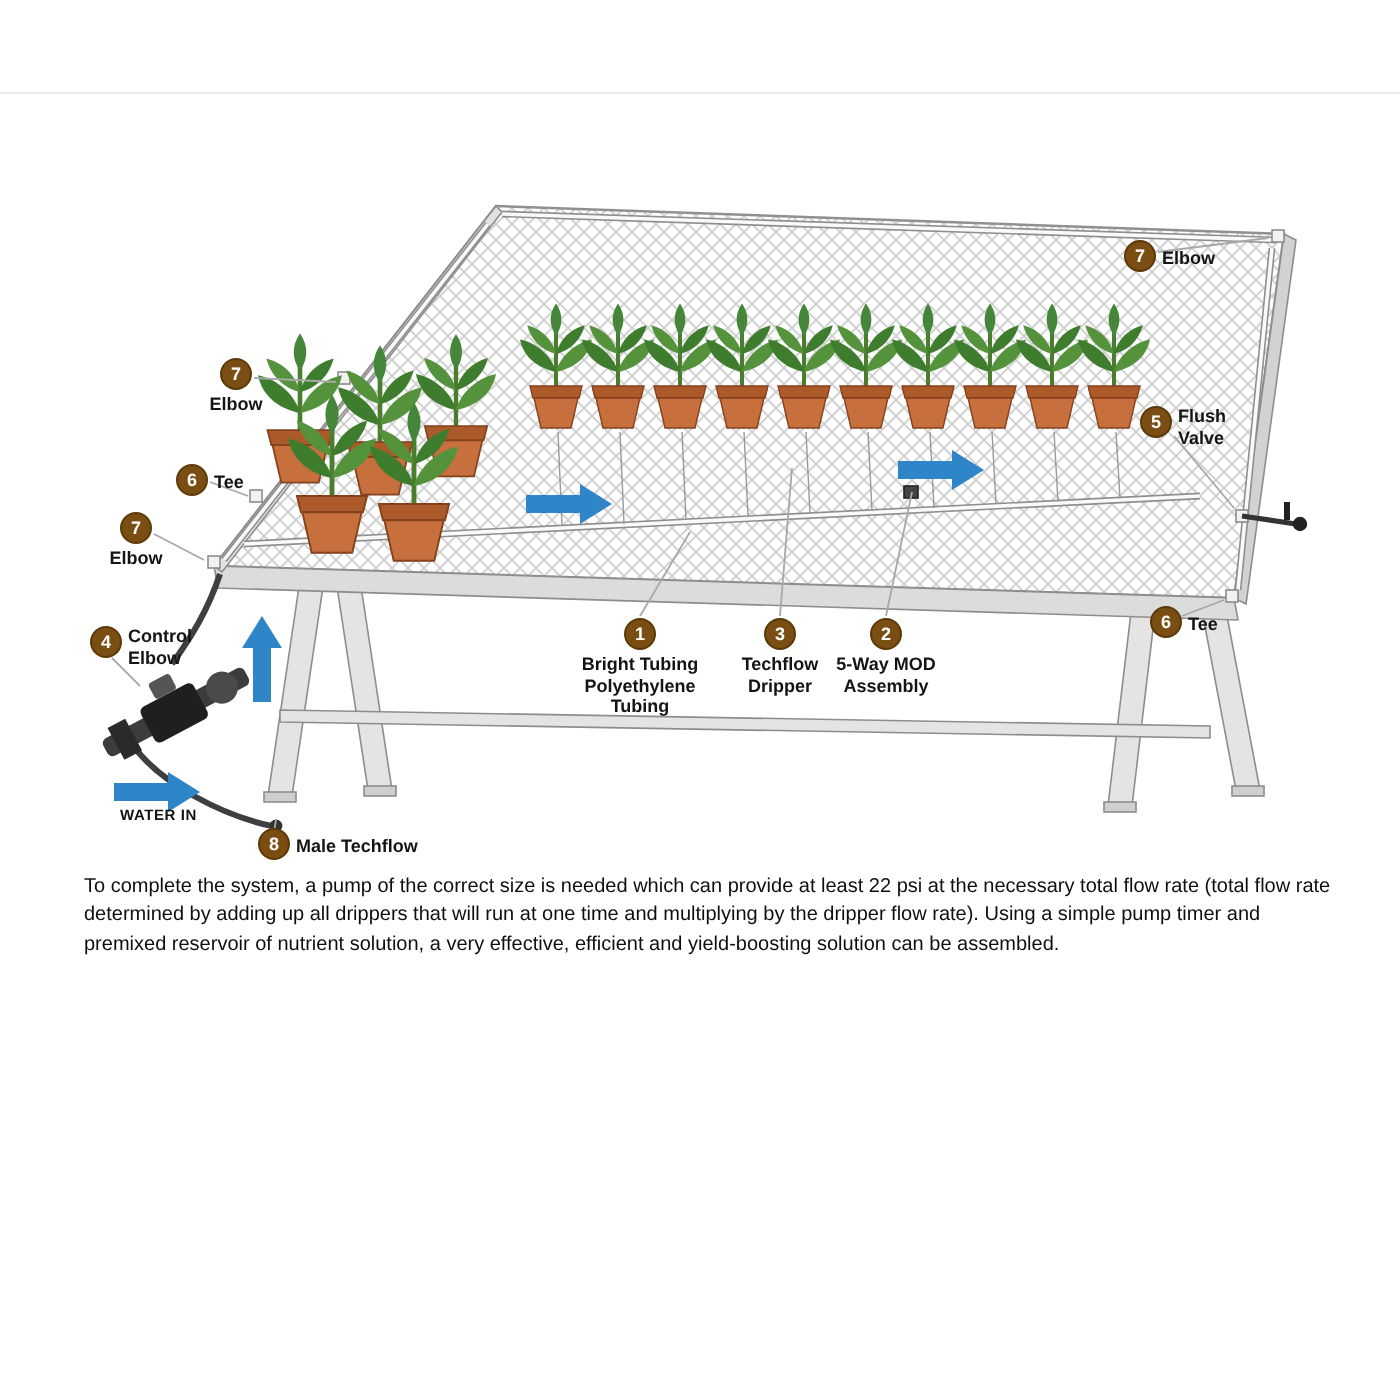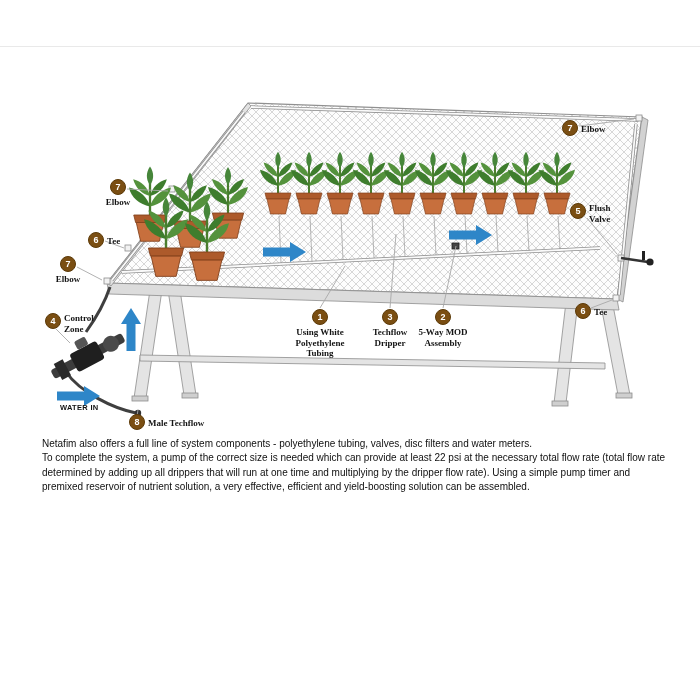--- a/index.html
+++ b/index.html
@@ -5,21 +5,21 @@
   html,body{margin:0;padding:0;background:#fff;}
   .page{position:relative;width:700px;height:700px;background:#fff;overflow:hidden;
         font-family:"Liberation Sans",sans-serif;}
   .top-divider{position:absolute;left:0;top:46px;width:700px;height:1px;background:#e9e9e9;}
   svg.diagram{position:absolute;left:0;top:0;}
   .callout{position:absolute;width:0;height:0;}
   .badge{position:absolute;left:-8px;top:-8px;width:16px;height:16px;border-radius:50%;
          background:#7a4e12;border:1px solid #5c3a08;box-sizing:border-box;color:#fff;
          font-size:9px;font-weight:bold;line-height:14px;text-align:center;}
   .lbl{position:absolute;font-size:9px;font-weight:bold;color:#141414;line-height:1.18;
-       white-space:pre-line;width:max-content;font-family:Liberation Serif, serif;}
+       white-space:pre-line;width:max-content;}
   .lbl.below{top:10px;left:-45px;width:90px;text-align:center;}
   .lbl.right{left:11px;top:-4px;text-align:left;}
   .water-label{position:absolute;left:60px;top:403px;font-size:7.5px;font-weight:bold;
                color:#111;letter-spacing:.3px;}
   .footer{position:absolute;left:42px;top:437px;width:630px;font-size:10px;
           line-height:14.4px;color:#0f0f0f;}
 </style>
 </head>
 <body>
 
@@ -177,29 +177,29 @@
     <span class="badge">6</span>
     <span class="lbl right">Tee</span>
   </div>
   <div class="callout" style="left:68px;top:264px">
     <span class="badge">7</span>
     <span class="lbl below">Elbow</span>
   </div>
   <div class="callout" style="left:53px;top:321px">
     <span class="badge">4</span>
     <span class="lbl right" style="top:-8px">Control
-Zone</span>
+Elbow</span>
   </div>
   <div class="callout" style="left:137px;top:422px">
     <span class="badge">8</span>
     <span class="lbl right">Male Techflow</span>
   </div>
   <div class="callout" style="left:320px;top:317px">
     <span class="badge">1</span>
-    <span class="lbl below">Using White
+    <span class="lbl below">Bright Tubing
 Polyethylene
 Tubing</span>
   </div>
   <div class="callout" style="left:390px;top:317px">
     <span class="badge">3</span>
     <span class="lbl below">Techflow
 Dripper</span>
   </div>
   <div class="callout" style="left:443px;top:317px">
     <span class="badge">2</span>
@@ -216,16 +216,15 @@
 Valve</span>
   </div>
   <div class="callout" style="left:583px;top:311px">
     <span class="badge">6</span>
     <span class="lbl right">Tee</span>
   </div>
 
   <div class="water-label">WATER IN</div>
 
   <div class="footer">
-    <div>Netafim also offers a full line of system components - polyethylene tubing, valves, disc filters and water meters.</div>
     <div>To complete the system, a pump of the correct size is needed which can provide at least 22 psi at the necessary total flow rate (total flow rate determined by adding up all drippers that will run at one time and multiplying by the dripper flow rate). Using a simple pump timer and premixed reservoir of nutrient solution, a very effective, efficient and yield-boosting solution can be assembled.</div>
   </div>
 </div>
 
 </body></html>

